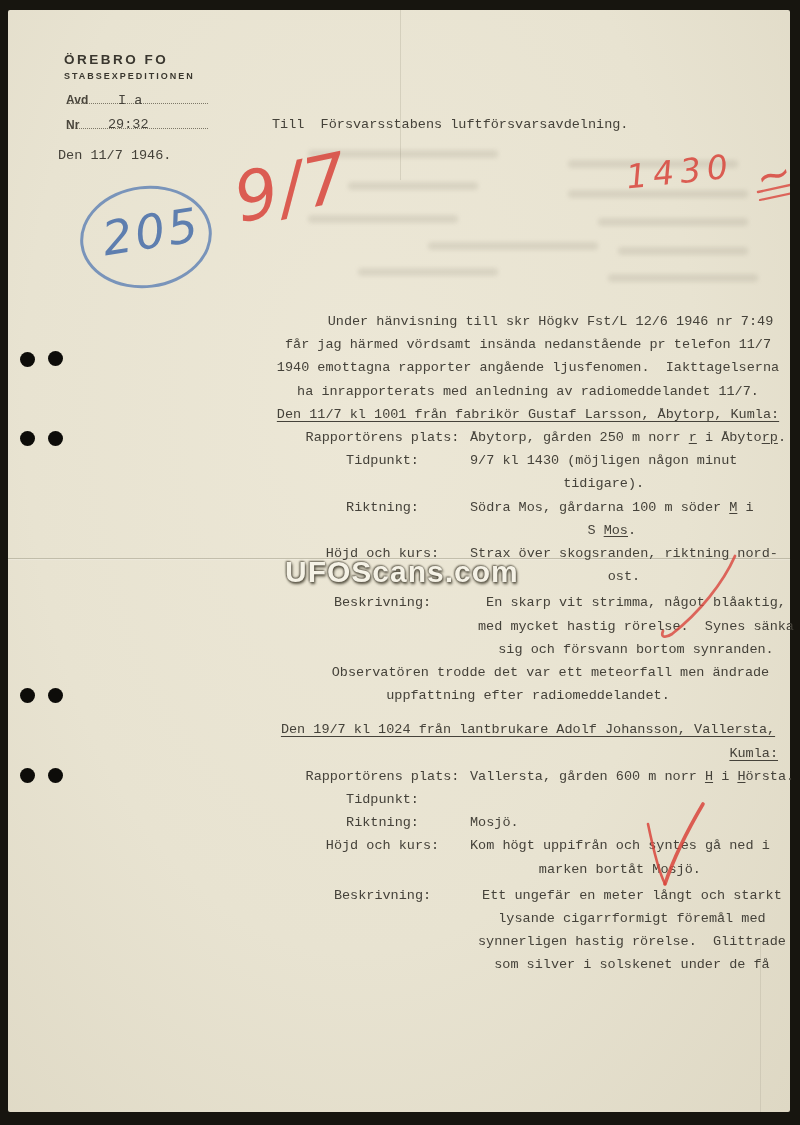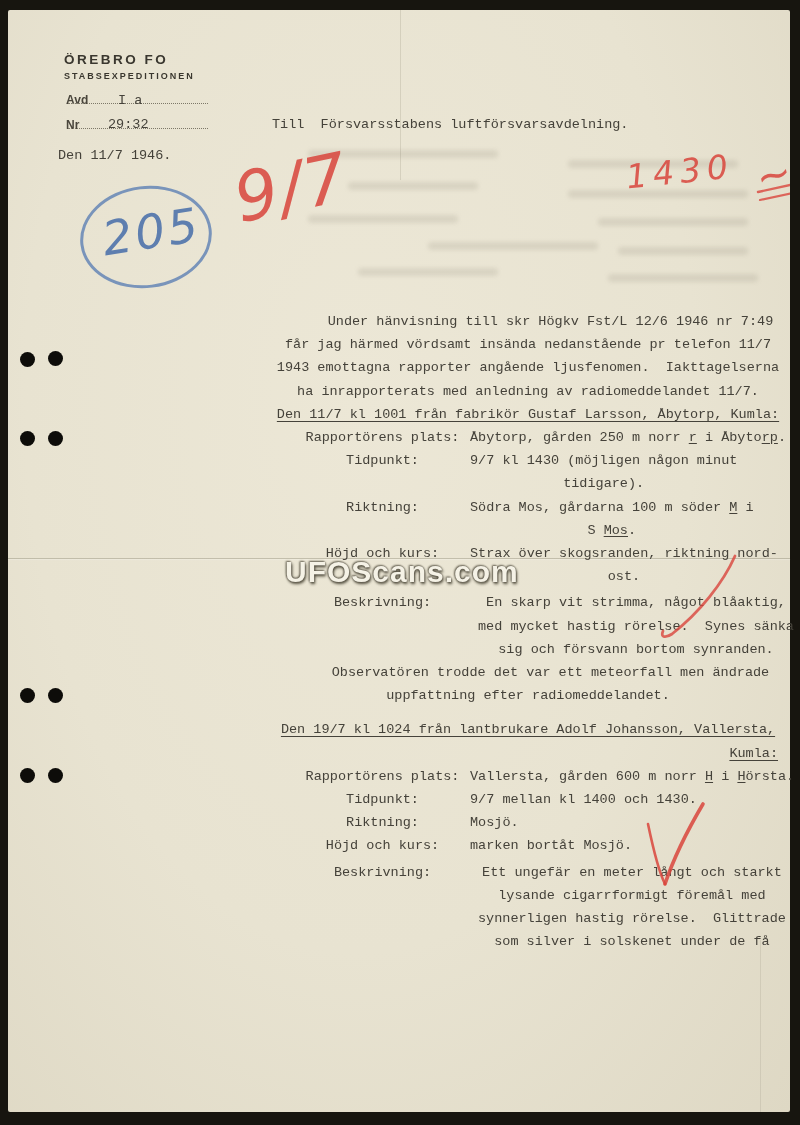--- a/index.html
+++ b/index.html
@@ -110,21 +110,21 @@
 
   <div class="hand red-date">9/7</div>
   <div class="hand red-time">1430</div>
   <div class="hand red-approx">~</div>
   <div class="blue-ellipse"></div>
   <div class="hand blue-number" style="color:var(--blue);">205</div>
 
   <div id="typed-body" class="typewriter">
       <div class="tline indent"><span>Under hänvisning till skr Högkv Fst/L 12/6 1946 nr 7:49</span></div>
       <div class="tline"><span>får jag härmed vördsamt insända nedanstående pr telefon 11/7</span></div>
-      <div class="tline"><span>1943 emottagna rapporter angående ljusfenomen.  Iakttagelserna</span></div>
+      <div class="tline"><span>1940 emottagna rapporter angående ljusfenomen.  Iakttagelserna</span></div>
       <div class="tline"><span>ha inrapporterats med anledning av radiomeddelandet 11/7.</span></div>
       <div class="tline heading"><span>Den 11/7 kl 1001 från fabrikör Gustaf Larsson, Åbytorp, Kumla:</span></div>
       <div class="row">
         <div class="tline lab"><span>Rapportörens plats:</span></div>
         <div class="val">
           <div class="tline"><span>Åbytorp, gården 250 m norr </span><u>r</u><span> i Åbyto</span><u>rp</u><span>.</span></div>
         </div>
       </div>
       <div class="row">
         <div class="tline lab"><span>Tidpunkt:</span></div>
@@ -160,33 +160,31 @@
       <div class="tline heading gap-top"><span>Den 19/7 kl 1024 från lantbrukare Adolf Johansson, Vallersta,</span></div>
       <div class="tline heading right"><span>Kumla:</span></div>
       <div class="row">
         <div class="tline lab"><span>Rapportörens plats:</span></div>
         <div class="val">
           <div class="tline"><span>Vallersta, gården 600 m norr </span><u>H</u><span> i </span><u>H</u><span>örsta.</span></div>
         </div>
       </div>
       <div class="row">
         <div class="tline lab"><span>Tidpunkt:</span></div>
-        <div class="val">
-          <div class="tline"><span>9/7 mellan kl 1400 och 1430.</span></div>
-        </div>
       </div>
       <div class="row">
         <div class="tline lab"><span>Riktning:</span></div>
         <div class="val">
           <div class="tline"><span>Mosjö.</span></div>
         </div>
       </div>
       <div class="row">
         <div class="tline lab"><span>Höjd och kurs:</span></div>
         <div class="val">
+          <div class="tline"><span>Kom högt uppifrån och syntes gå ned i</span></div>
           <div class="tline"><span>marken bortåt Mosjö.</span></div>
         </div>
       </div>
       <div class="row mt3">
         <div class="tline lab"><span>Beskrivning:</span></div>
         <div class="val">
           <div class="tline"><span>Ett ungefär en meter långt och starkt</span></div>
           <div class="tline"><span>lysande cigarrformigt föremål med</span></div>
           <div class="tline"><span>synnerligen hastig rörelse.  Glittrade</span></div>
           <div class="tline"><span>som silver i solskenet under de få</span></div>

